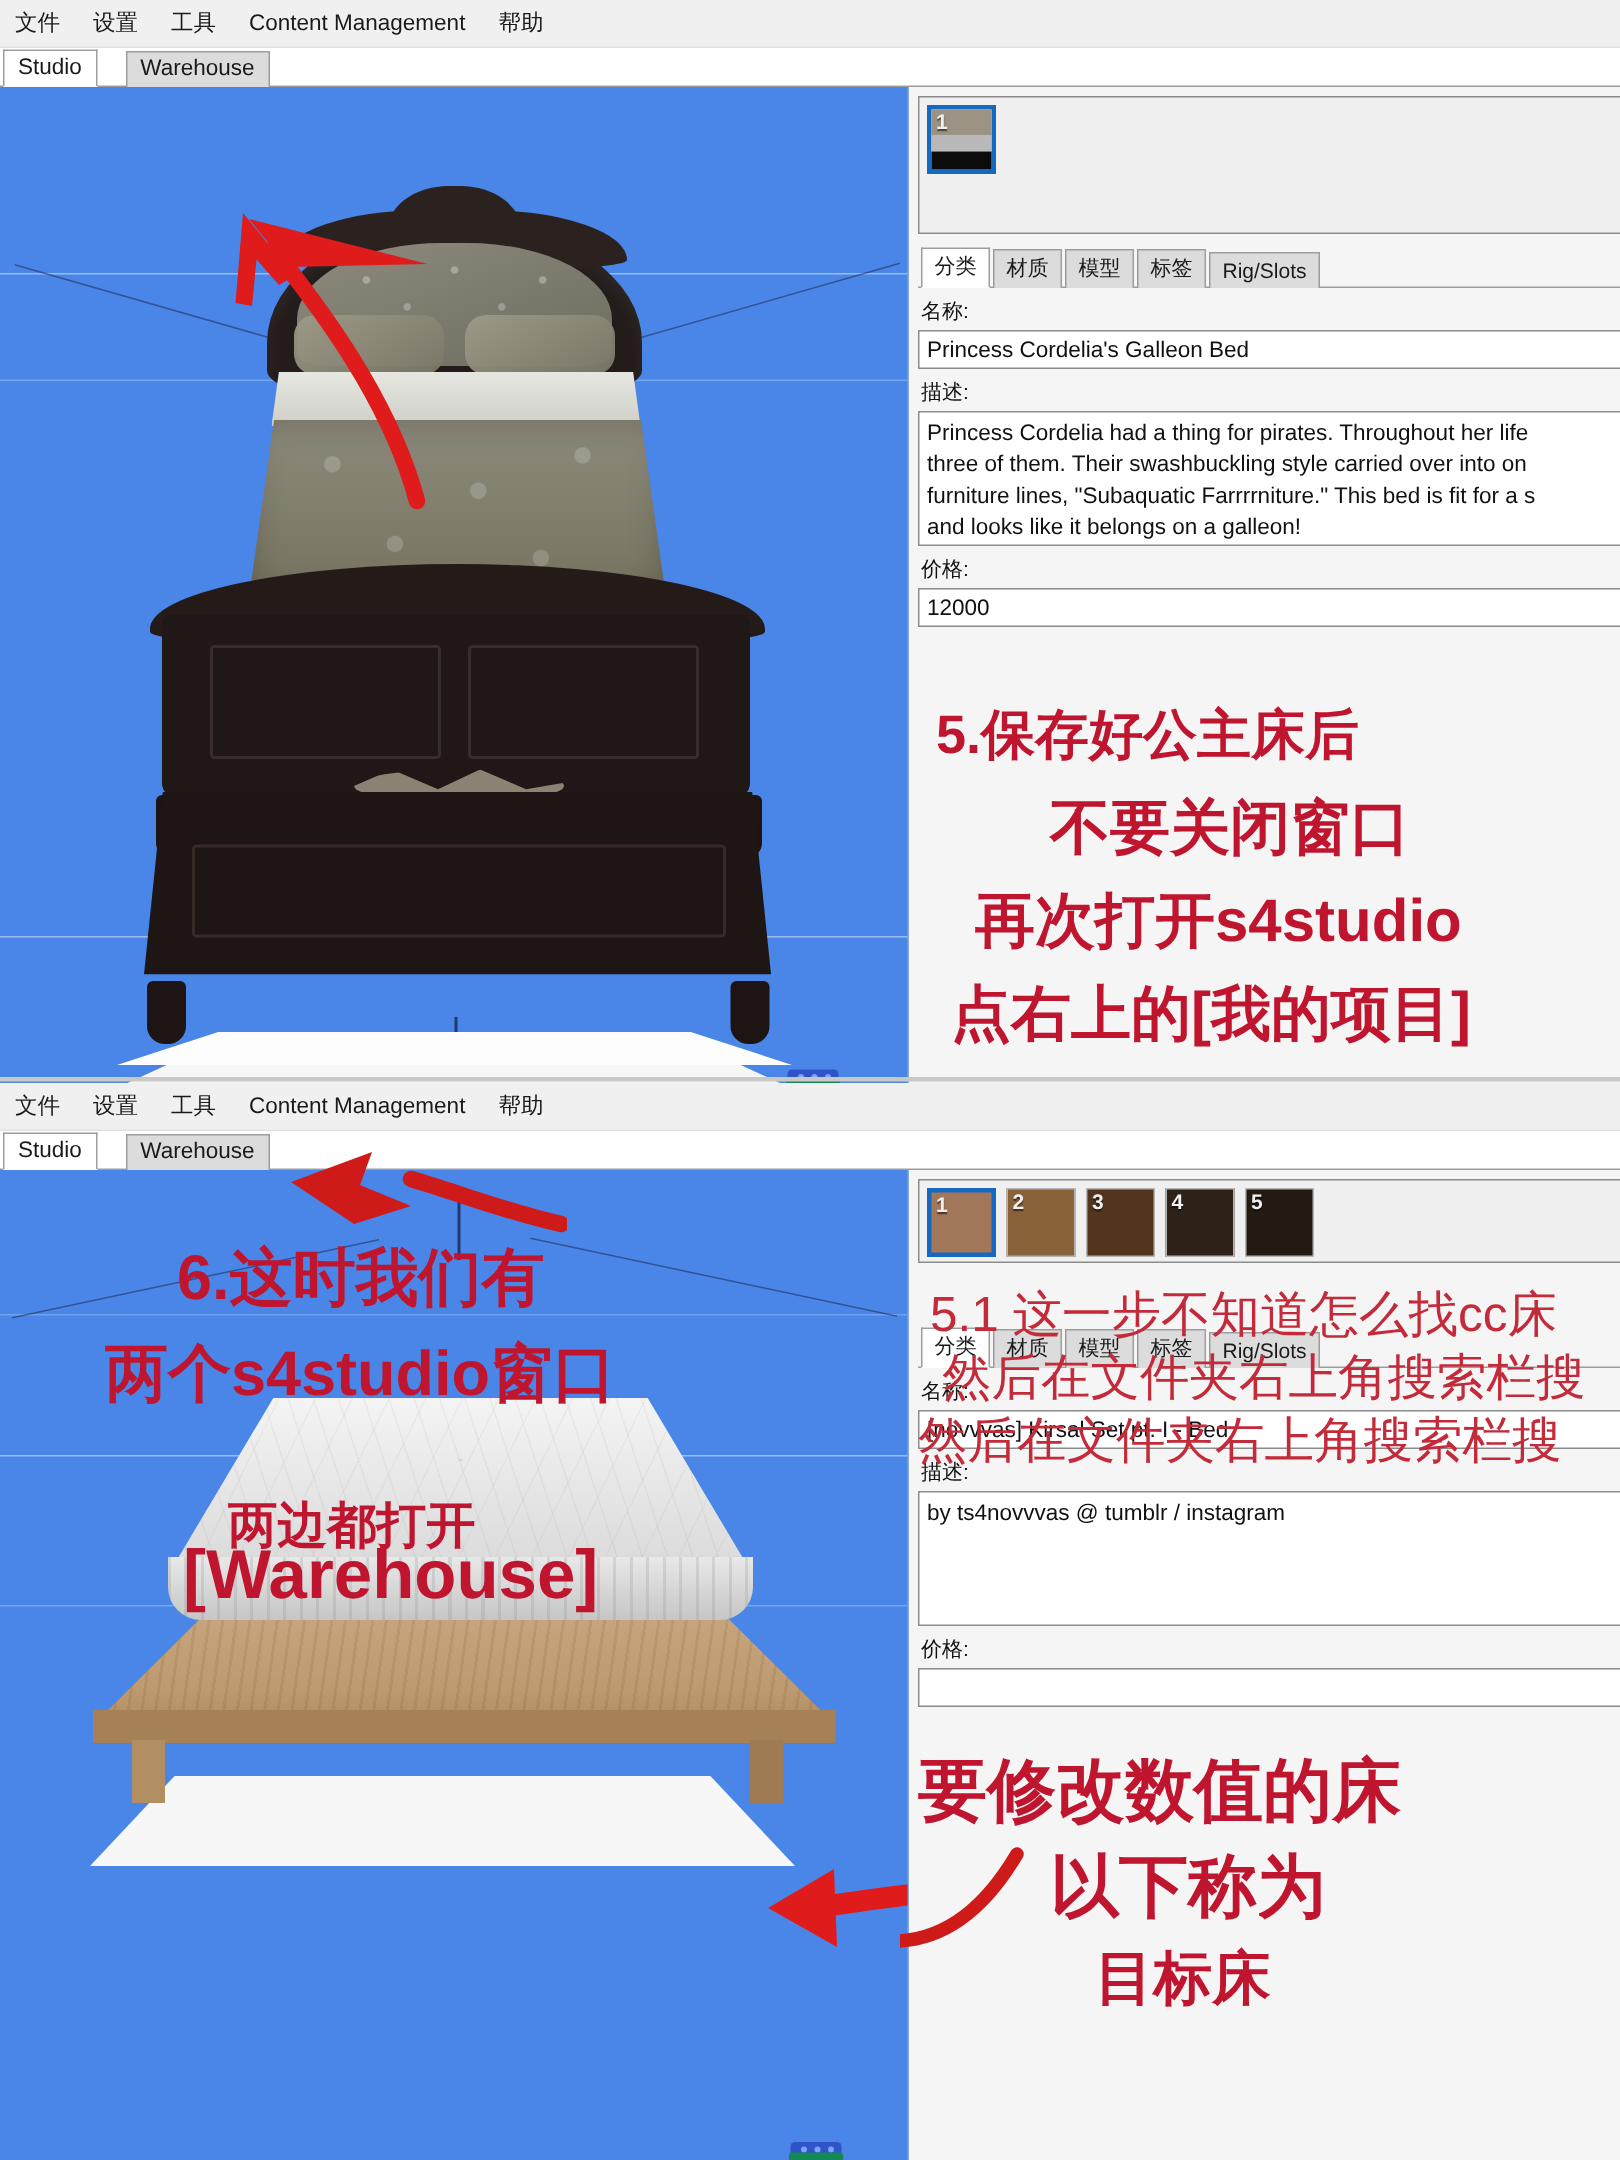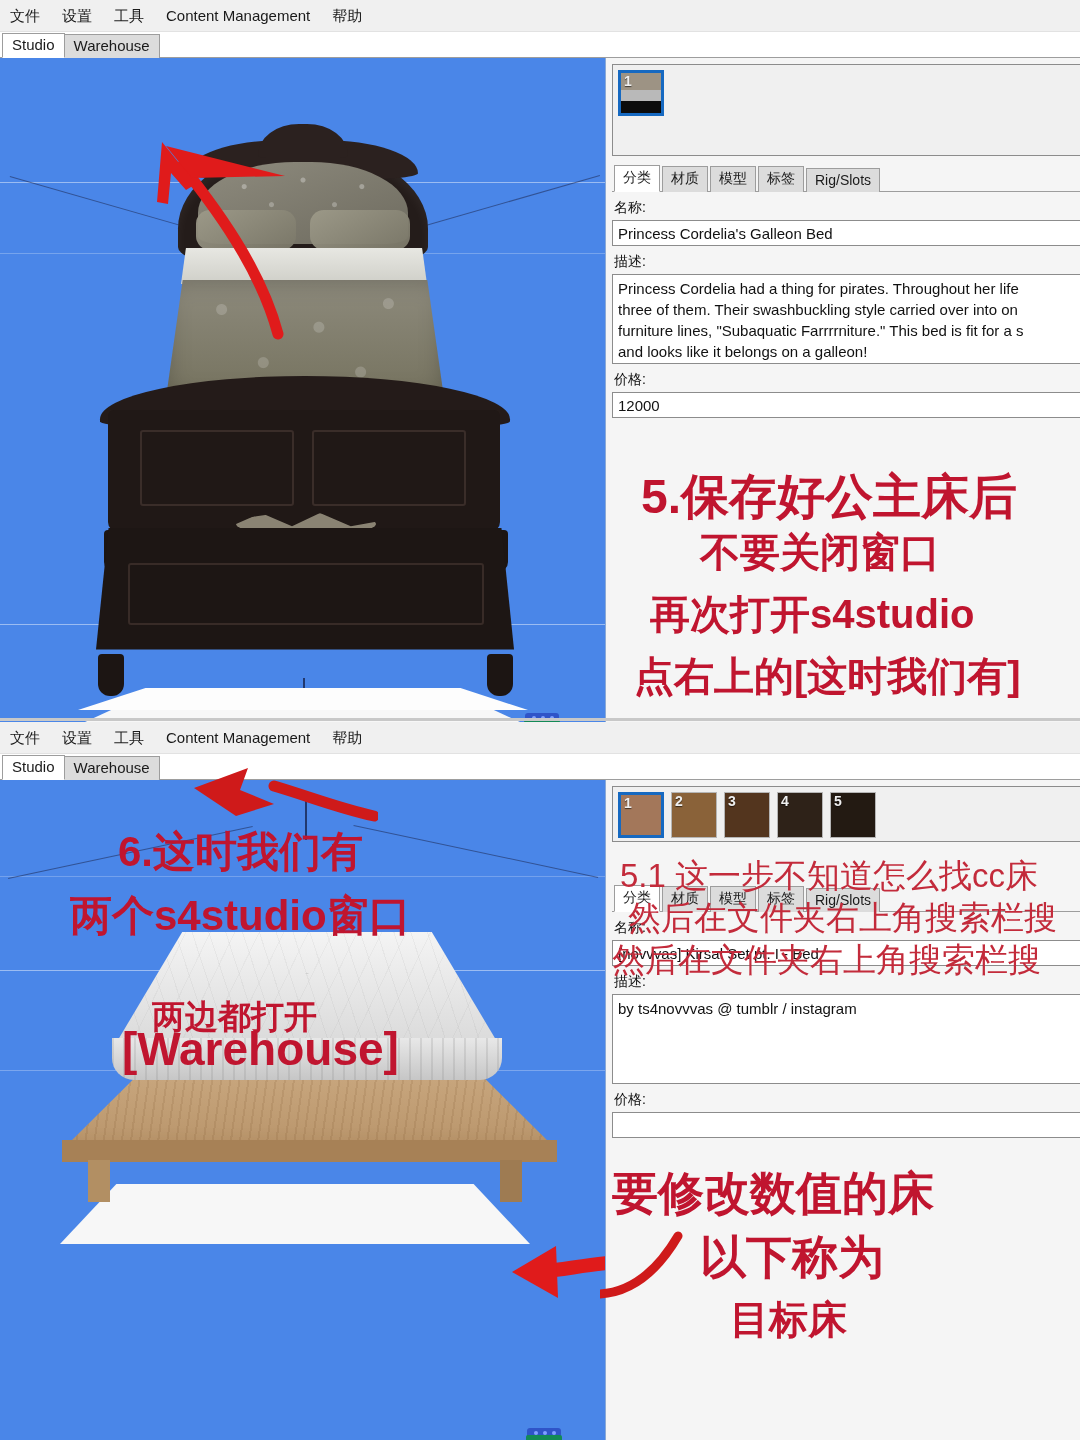--- a/index.html
+++ b/index.html
@@ -16,21 +16,21 @@
   .menubar{
     height:32px;background:#f0f0f0;border-bottom:1px solid #e2e2e2;
     display:flex;align-items:center;padding-left:8px;box-sizing:border-box;
   }
   .menu-item{
     font-size:15px;color:#1a1a1a;margin-right:18px;white-space:nowrap;
     padding:2px 2px;line-height:1;cursor:default;
   }
   .tabstrip{
     height:26px;background:#ffffff;border-bottom:1px solid #9d9d9d;
-    display:flex;align-items:flex-end;padding-left:2px;box-sizing:border-box;
+    display:flex;align-items:flex-end;padding-left:2px;box-sizing:border-box;gap:20px;
   }
   .tab{
     font-size:15px;color:#1a1a1a;padding:2px 9px 3px 9px;line-height:18px;
     border:1px solid #9d9d9d;border-bottom:none;background:#dcdcdc;
     margin-right:-1px;position:relative;top:1px;white-space:nowrap;
   }
   .tab.active{background:#ffffff;border-color:#9d9d9d;border-bottom:1px solid #ffffff;z-index:2;}
 
   .body-row{display:flex;width:1080px;}
   
@@ -234,24 +234,24 @@
           <div class="ln">furniture lines, "Subaquatic Farrrrniture." This bed is fit for a s</div>
           <div class="ln">and looks like it belongs on a galleon!</div>
         </div>
 
         <div class="field-label">价格:</div>
         <div class="field-input" style="width:500px;">12000</div>
       </div>
     </div>
 
     <div>
-      <div class="anno" style="left:641px;top:470px;font-size:48px;">5.保存好公主床后</div>
+      <div class="anno" style="left:624px;top:470px;font-size:36px;">5.保存好公主床后</div>
       <div class="anno" style="left:700px;top:530px;font-size:40px;">不要关闭窗口</div>
       <div class="anno" style="left:650px;top:592px;font-size:40px;">再次打开s4studio</div>
-      <div class="anno" style="left:634px;top:654px;font-size:40px;">点右上的[这时我们有]</div>
+      <div class="anno" style="left:634px;top:654px;font-size:40px;">点右上的[我的项目]</div>
     </div>
   </div>
 
 
   <div class="splitline" style="top:718px;"></div>
 
   <div class="window" id="win-bottom" style="top:722px;height:718px;">
 
     <div class="menubar">
       <div class="menu-item">文件</div>

